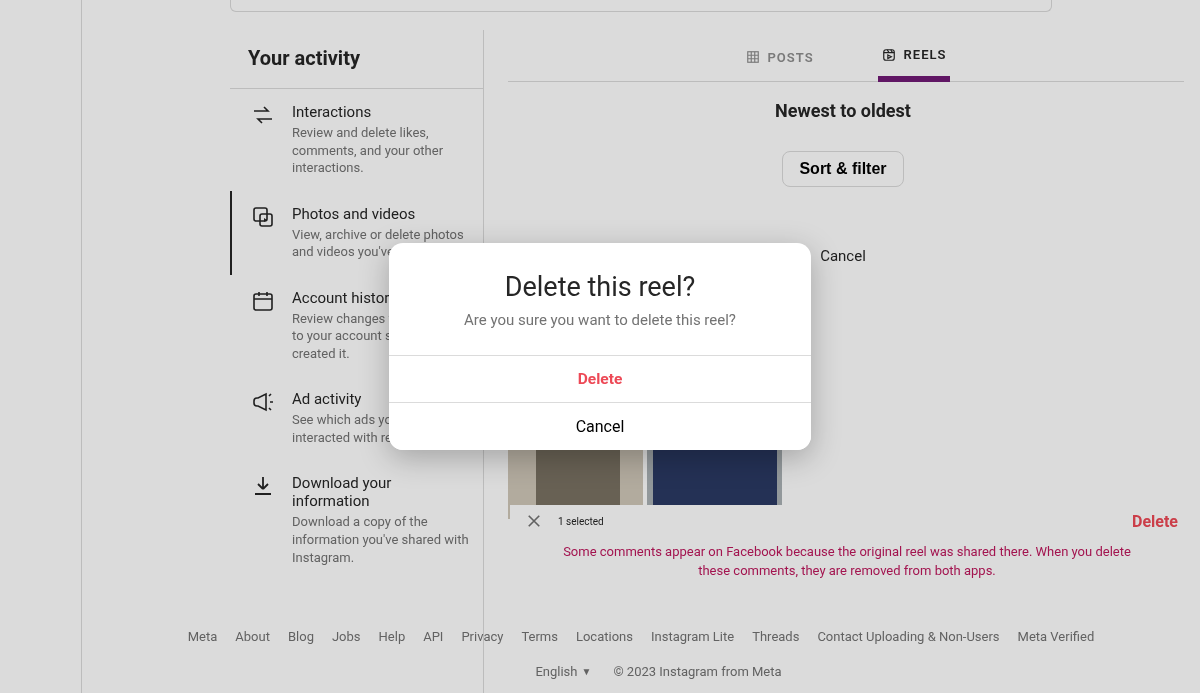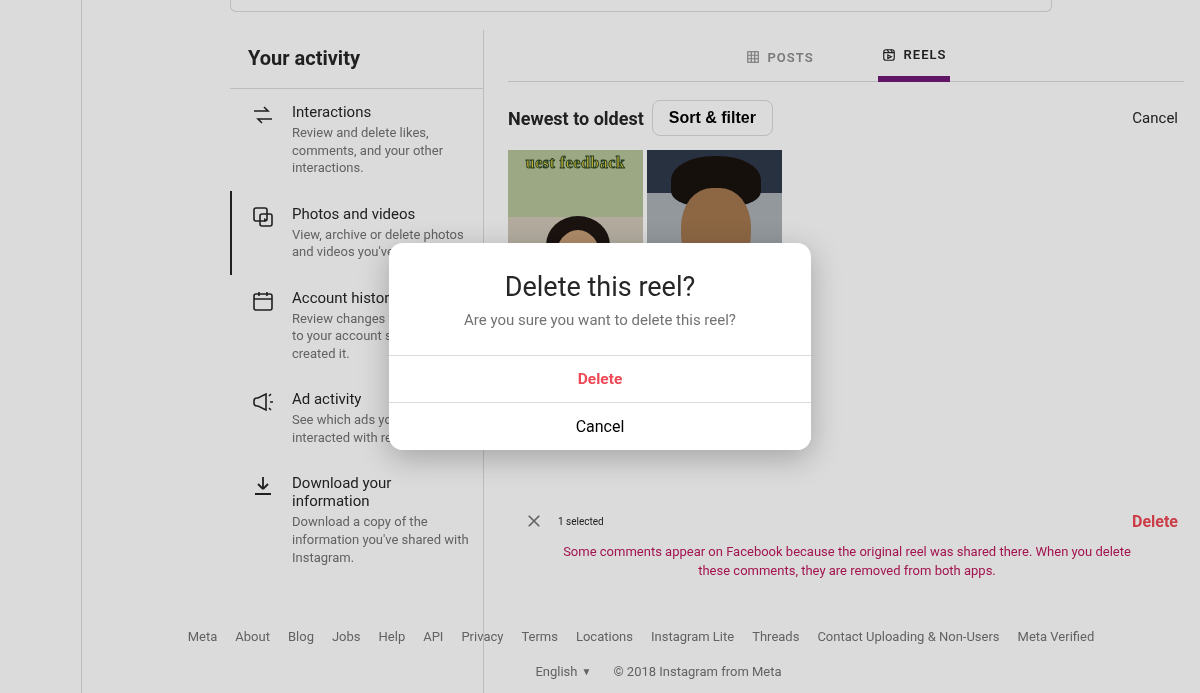--- a/index.html
+++ b/index.html
@@ -96,22 +96,23 @@
     .tab.active {
       color: #262626;
       border-bottom: 6px solid #701a75;
       margin-bottom: -1px;
     }
     .tabicon { width: 14px; height: 14px; display:inline-flex; }
 
     .toolbar {
       display: flex;
       align-items: center;
-      gap: 8px;
+      gap: 30px;
       padding: 18px 6px 14px 0;
+      flex-direction: column;
     }
     .sortlabel { font-size: 18px; font-weight: 700; }
     .filterbtn {
       font-size: 16px; font-weight: 600;
       padding: 8px 16px;
       border: 1px solid #dbdbdb;
       border-radius: 8px;
       background: #fff;
       cursor: pointer;
     }
@@ -406,21 +407,21 @@
     <span>Instagram Lite</span>
     <span>Threads</span>
     <span>Contact Uploading &amp; Non-Users</span>
     <span>Meta Verified</span>
   </div>
   <div class="footer-bottom">
     <span class="lang">
       <span>English</span>
       <span class="caret">▼</span>
     </span>
-    <span>© 2018 Instagram from Meta</span>
+    <span>© 2023 Instagram from Meta</span>
   </div>
 </footer>
 
 <div class="overlay">
   <div class="modal">
     <div class="modal-title">Delete this reel?</div>
     <div class="modal-msg">Are you sure you want to delete this reel?</div>
     <div class="modal-btn danger">Delete</div>
     <div class="modal-btn plain">Cancel</div>
   </div>

